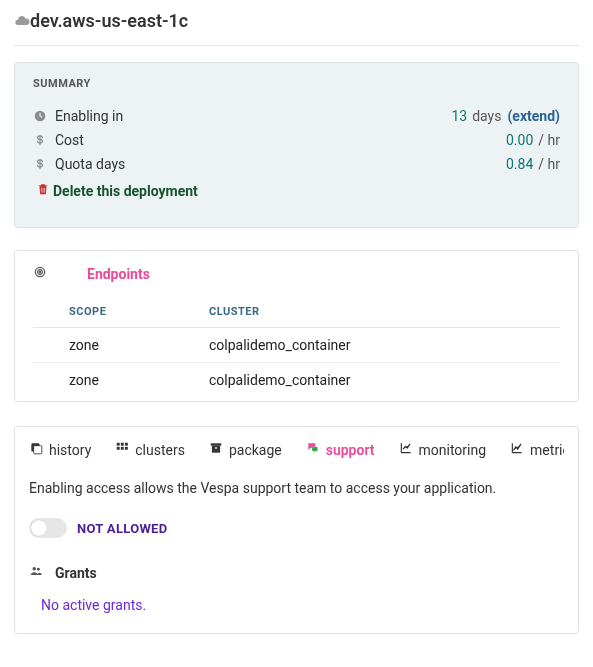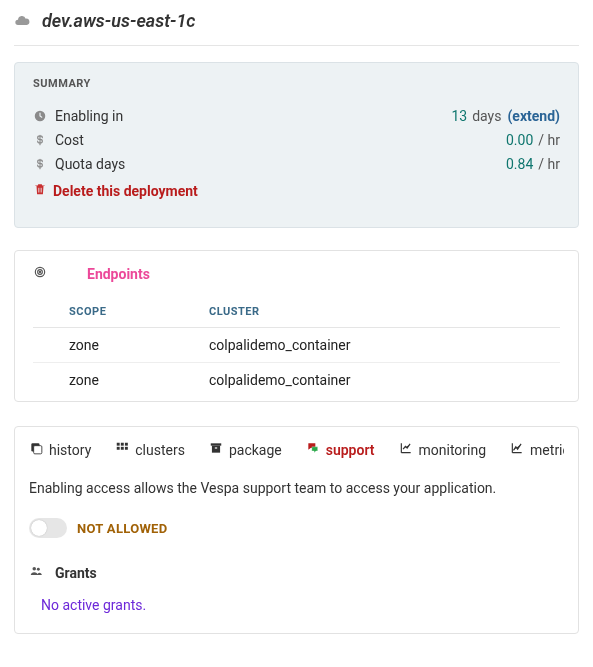--- a/index.html
+++ b/index.html
@@ -7,24 +7,23 @@
       font-family: -apple-system, BlinkMacSystemFont, "Segoe UI", Roboto, "Helvetica Neue", Arial, sans-serif;
       background: #fff;
       color: #222;
       width: 593px;
       padding: 8px 14px;
       font-size: 14px;
     }
     .page-header {
       display: flex;
       align-items: center;
-      gap: 12px;
+      gap: 0;
       padding: 2px 0 14px 0;
       border-bottom: 1px solid #e5e5e5;
-      font-style: italic;
     }
     .page-header svg { fill: #999; }
     .page-title {
       font-size: 18px;
       font-weight: 600;
       color: #333;
     }
     .summary-card {
       background: #edf2f4;
       border: 1px solid #dbe2e6;
@@ -68,24 +67,25 @@
     }
     .extend-link {
       color: #2a6496;
       font-weight: 700;
       padding-left: 6px;
       cursor: pointer;
     }
     .delete-link {
       display: flex;
       align-items: center;
-      color: #b91c1c;
+      color: #14532d;
       font-weight: 700;
       cursor: pointer;
       padding-top: 6px;
+      text-align: center;
     }
     .delete-link .icon { color: #c93030; }
     .endpoints-card {
       border: 1px solid #e2e2e2;
       border-radius: 4px;
       margin-top: 22px;
       padding: 14px 18px 4px 18px;
     }
     .endpoints-header {
       display: flex;
@@ -136,21 +136,21 @@
     .tab {
       display: inline-flex;
       align-items: center;
       gap: 6px;
       color: #333;
       font-size: 14px;
       cursor: pointer;
       white-space: nowrap;
     }
     .tab svg { fill: currentColor; }
-    .tab.active { color: #b91c1c; font-weight: 600; }
+    .tab.active { color: #ec4899; font-weight: 600; }
     .section-note {
       color: #333;
       font-size: 14px;
       margin-top: 22px;
     }
     .toggle-row {
       display: flex;
       align-items: center;
       gap: 10px;
       margin-top: 22px;
@@ -167,21 +167,21 @@
       position: absolute;
       width: 16px; height: 16px;
       background: #fff;
       border-radius: 50%;
       top: 2px; left: 2px;
       box-shadow: 0 0 1px rgba(0,0,0,0.3);
     }
     .toggle-label {
       font-weight: 700;
       font-size: 13px;
-      color: #a16207;
+      color: #4c1d95;
       letter-spacing: 0.3px;
     }
     .grants-header {
       display: flex;
       align-items: center;
       gap: 12px;
       margin-top: 26px;
       font-weight: 700;
       color: #333;
     }

